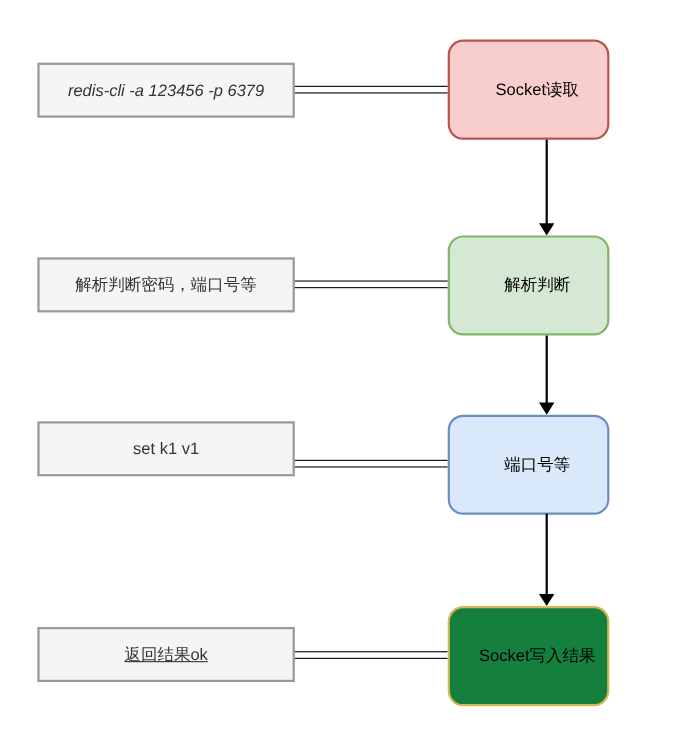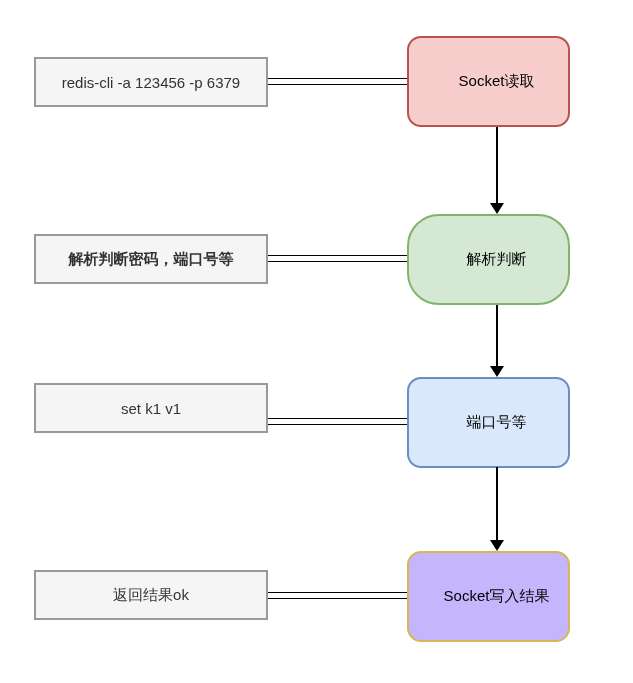--- a/index.html
+++ b/index.html
@@ -22,30 +22,30 @@
     box-sizing: border-box;
     border: 2px solid #999999;
     background: #f5f5f5;
     display: flex;
     align-items: center;
     justify-content: center;
     font-size: 15px;
     color: #333333;
     white-space: nowrap;
   }
-  .n0 { top: 57px; }
-  .n1 { top: 234px; font-weight: bold; }
+  .n0 { top: 57px; font-style: italic; }
+  .n1 { top: 234px; }
   .n2 { top: 383px; }
-  .n3 { top: 570px; }
+  .n3 { top: 570px; text-decoration: underline; }
 
   
   .step {
     position: absolute;
     left: 407px;
-    width: 163px;
+    width: 147px;
     height: 91px;
     box-sizing: border-box;
     border: 2px solid #000000; 
     border-radius: 14px;
     display: flex;
     align-items: center;
     justify-content: center;
     font-size: 15px;
     color: #000000;
     white-space: nowrap;
@@ -107,27 +107,27 @@
 <div id="canvas">
 
   <div class="note n0">redis-cli -a 123456 -p 6379</div>
   <div class="conn c0"></div>
   <div class="step s0" style="background: rgb(248, 206, 204); border-color: rgb(184, 84, 80);">Socket读取</div>
 
   <div class="v-arrow a0"></div>
 
   <div class="note n1">解析判断密码，端口号等</div>
   <div class="conn c1"></div>
-  <div class="step s1" style="background: rgb(213, 232, 212); border-color: rgb(130, 179, 102); border-radius: 32px;">解析判断</div>
+  <div class="step s1" style="background: rgb(213, 232, 212); border-color: rgb(130, 179, 102);">解析判断</div>
 
   <div class="v-arrow a1"></div>
 
   <div class="note n2">set k1 v1</div>
   <div class="conn c2"></div>
   <div class="step s2" style="background: rgb(218, 232, 252); border-color: rgb(108, 142, 191);">端口号等</div>
 
   <div class="v-arrow a2"></div>
 
   <div class="note n3">返回结果ok</div>
   <div class="conn c3"></div>
-  <div class="step s3" style="background: #c4b5fd; border-color: rgb(214, 182, 86);">Socket写入结果</div>
+  <div class="step s3" style="background: #15803d; border-color: rgb(214, 182, 86);">Socket写入结果</div>
 
 </div>
 
 </body></html>

